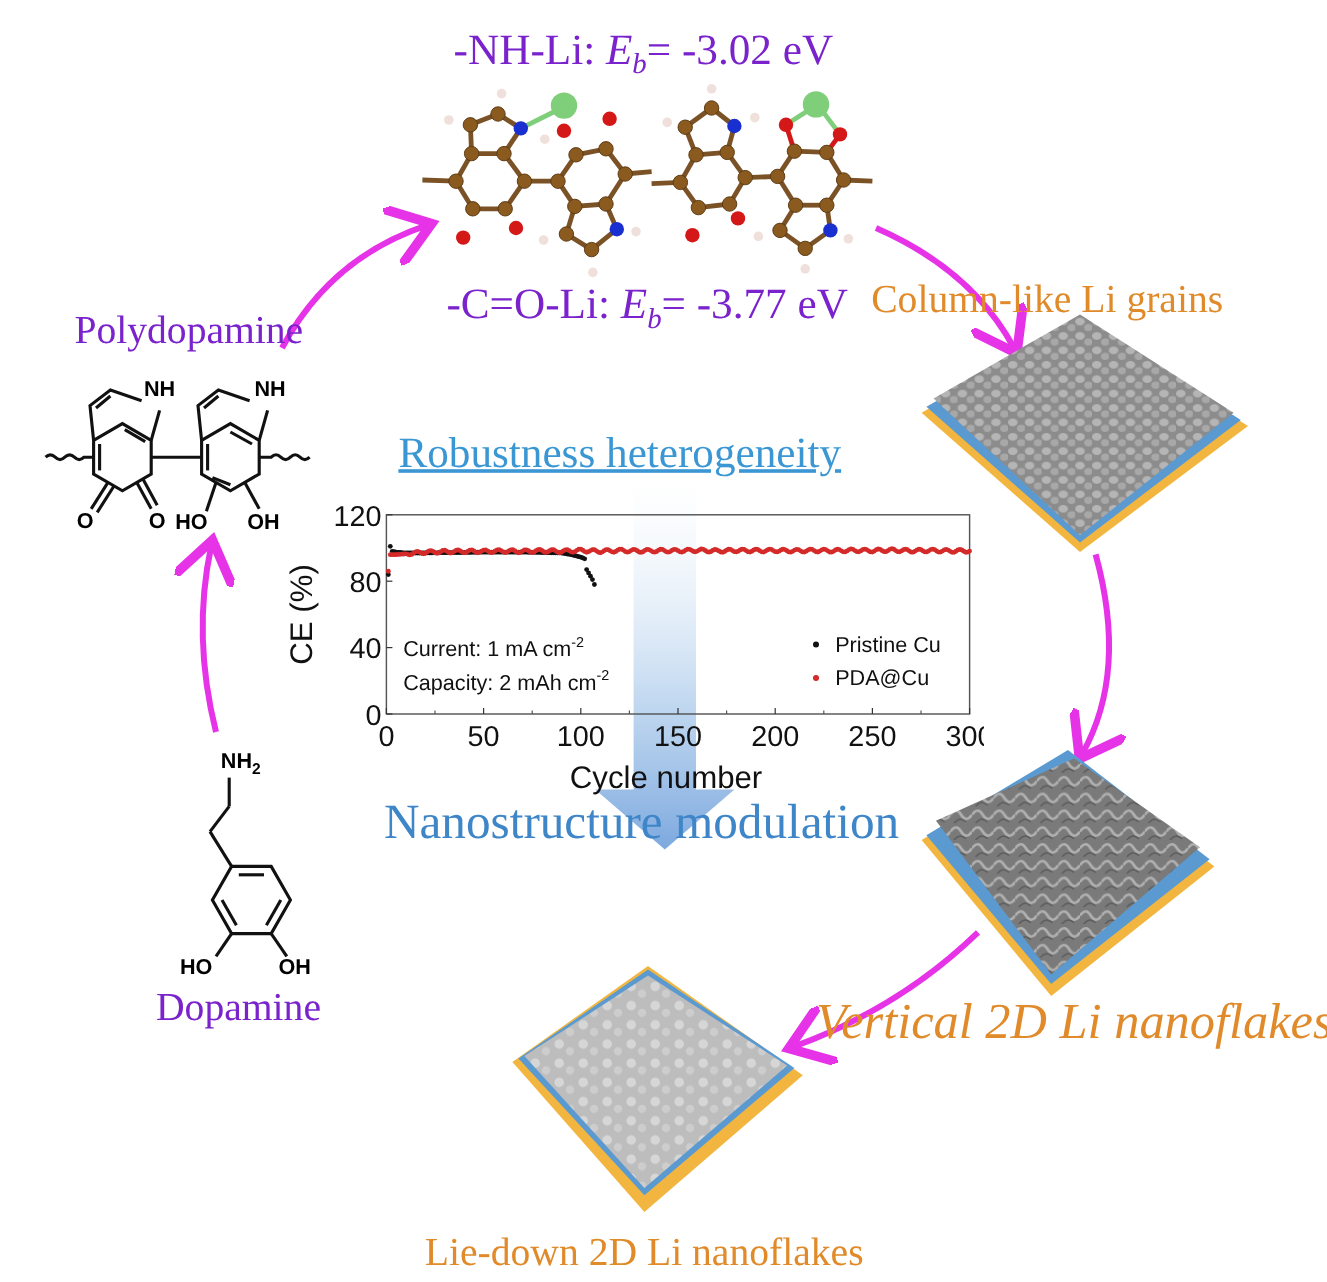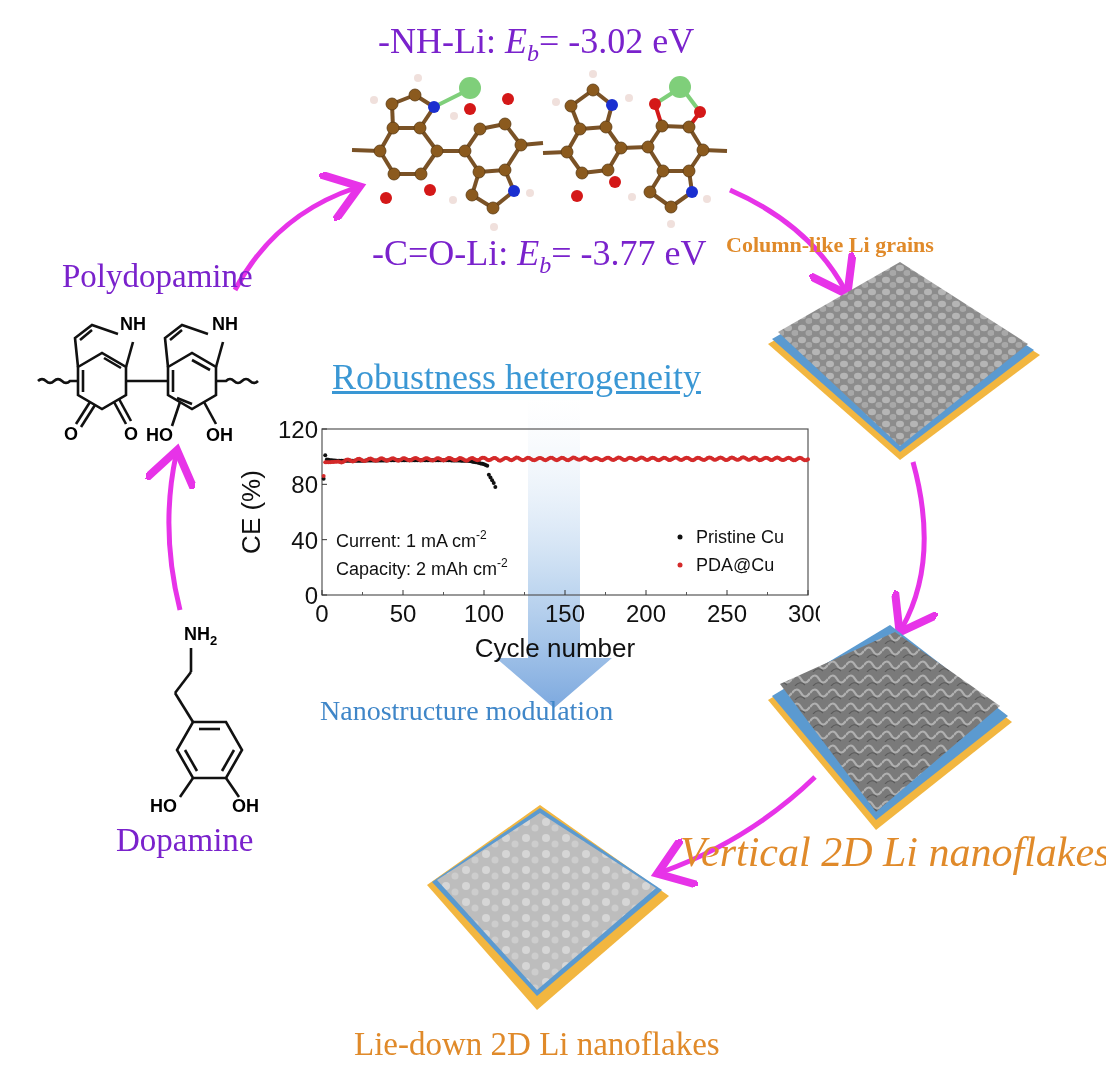--- a/index.html
+++ b/index.html
@@ -261,39 +261,39 @@
 </svg>
 
 <div class="abs eb-label purple" style="left:378px; top:20px;">
   <span>-NH-Li: </span><i>E</i><sub>b</sub><span>= -3.02 eV</span>
 </div>
 <div class="abs eb-label purple" style="left:372px; top:232px;">
   <span>-C=O-Li: </span><i>E</i><sub>b</sub><span>= -3.77 eV</span>
 </div>
 
 <div class="abs label-big purple" style="left:62px; top:258px; font-size:33px;">Polydopamine</div>
-<div class="abs label-big purple" style="left:116px; top:822px; font-size:33px;">Dopamine</div>
+<div class="abs label-big purple" style="left:130px; top:822px; font-size:33px;">Dopamine</div>
 
 <div class="abs sans" style="left:120px; top:314px; font-size:18px; font-weight:bold;">NH</div>
 <div class="abs sans" style="left:212px; top:314px; font-size:18px; font-weight:bold;">NH</div>
 <div class="abs sans" style="left:64px; top:424px; font-size:18px; font-weight:bold;">O</div>
 <div class="abs sans" style="left:124px; top:424px; font-size:18px; font-weight:bold;">O</div>
 <div class="abs sans" style="left:146px; top:425px; font-size:18px; font-weight:bold;">HO</div>
 <div class="abs sans" style="left:206px; top:425px; font-size:18px; font-weight:bold;">OH</div>
 
 <div class="abs sans" style="left:184px; top:624px; font-size:18px; font-weight:bold;text-align:center;"><span>NH</span><sub style="font-size:13px;">2</sub></div>
 <div class="abs sans" style="left:150px; top:796px; font-size:18px; font-weight:bold;">HO</div>
 <div class="abs sans" style="left:232px; top:796px; font-size:18px; font-weight:bold;">OH</div>
 
-<div class="abs label-big orange" style="left:726px; top:232px; font-size:22px;font-weight:bold;">Column-like Li grains</div>
+<div class="abs label-big orange" style="left:726px; top:232px; font-size:33px;">Column-like Li grains</div>
 <div class="abs label-big orange" style="left:680px; top:828px; font-size:42px;font-style:italic;">Vertical 2D Li nanoflakes</div>
 <div class="abs label-big orange" style="left:354px; top:1010px; font-size:33px;margin-top:16px;">Lie-down 2D Li nanoflakes</div>
 
 <div class="abs label-big blue1" style="left:332px; top:356px; font-size:36px;">Robustness heterogeneity</div>
-<div class="abs label-big blue2" style="left:320px; top:695px; font-size:28px;">Nanostructure modulation</div>
+<div class="abs label-big blue2" style="left:320px; top:660px; font-size:41px;">Nanostructure modulation</div>
 
 <svg class="abs" style="left:230px; top:410px;" width="590" height="260" id="chart">
   <g id="chart-axes">
       <rect x="92" y="19" width="486" height="166" fill="none" stroke="#555" stroke-width="1.2"></rect>
       <line x1="92" y1="185" x2="92" y2="180" stroke="#333"></line>
       <line x1="173" y1="185" x2="173" y2="180" stroke="#333"></line>
       <line x1="254" y1="185" x2="254" y2="180" stroke="#333"></line>
       <line x1="335" y1="185" x2="335" y2="180" stroke="#333"></line>
       <line x1="416" y1="185" x2="416" y2="180" stroke="#333"></line>
       <line x1="497" y1="185" x2="497" y2="180" stroke="#333"></line>

